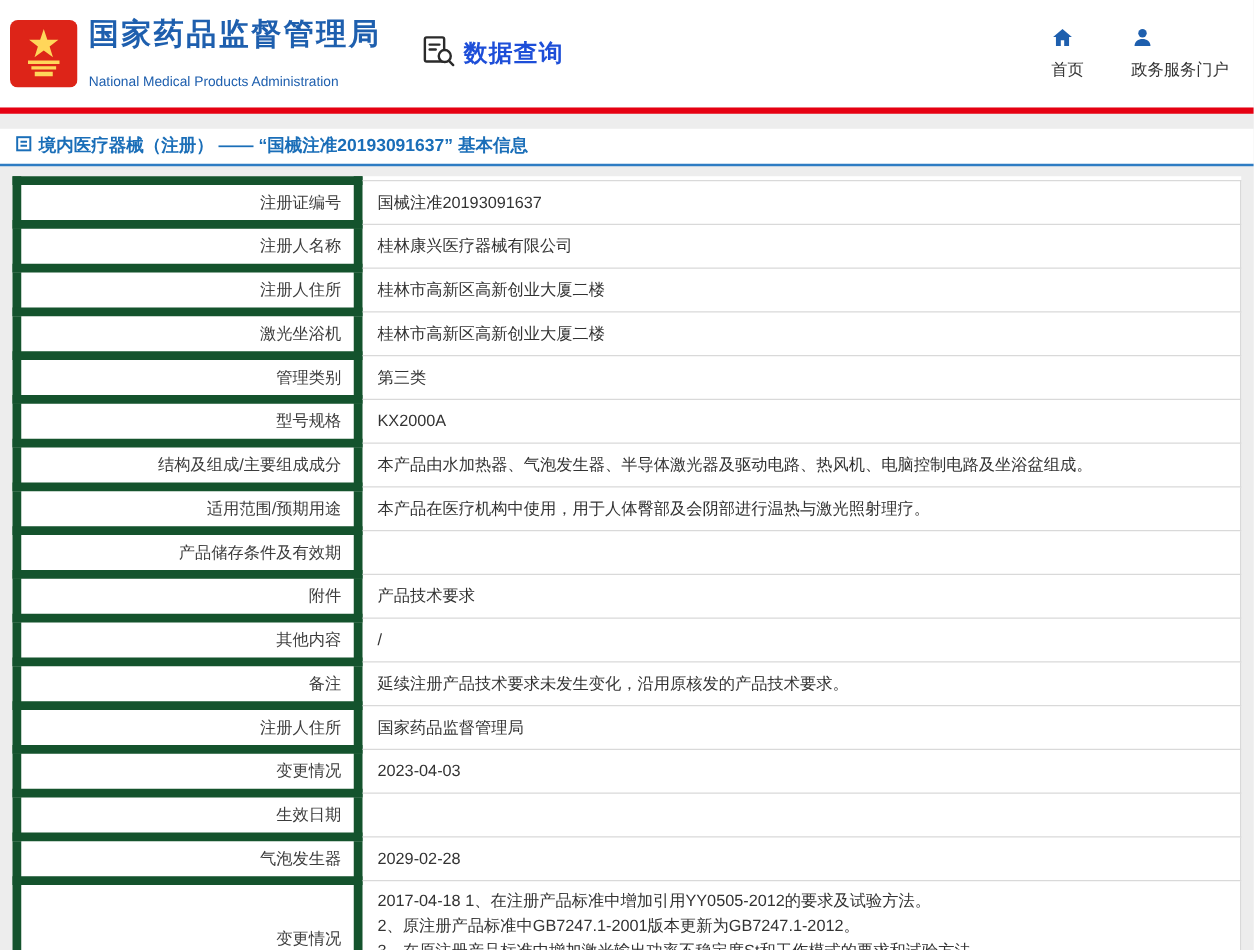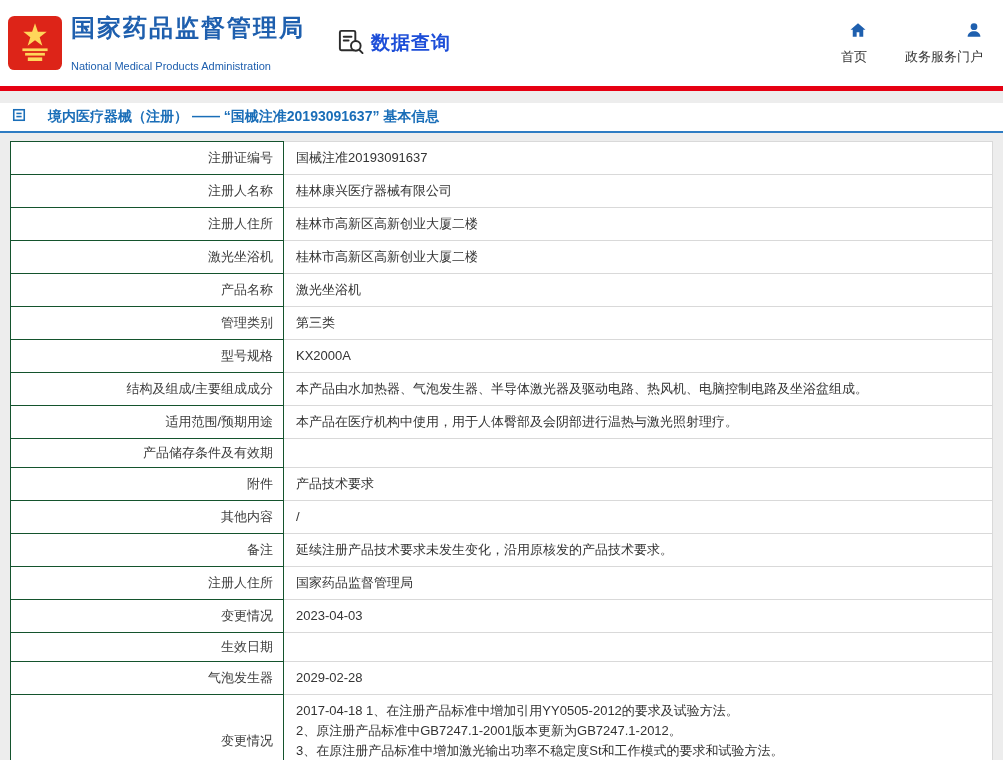--- a/index.html
+++ b/index.html
@@ -16,38 +16,38 @@
     padding:0 16px 0 8px;
   }
   .brand { display:flex; align-items:center; cursor:pointer; }
   .logo { width:54px; height:54px; flex:0 0 auto; }
   .brand-text { margin-left:9px; }
   .brand-cn { color:#1e5fae; font-size:24px; font-weight:bold; letter-spacing:2px; line-height:1.15; }
   .brand-en { color:#1e5fae; font-size:11px; margin-top:19px; }
   .dq { display:flex; align-items:center; gap:7px; margin-left:32px; }
   .dq-label { font-size:19px; font-weight:bold; color:#1d4ed8; letter-spacing:1px; }
   .header-nav { margin-left:auto; display:flex; gap:38px; padding-right:4px; }
-  .nav-item { display:flex; flex-direction:column; align-items:flex-end; gap:5px;
-              font-size:13px; color:#333; text-decoration:none; cursor:pointer;font-family:Liberation Serif, serif; }
+  .nav-item { display:flex; flex-direction:column; align-items:flex-start; gap:5px;
+              font-size:13px; color:#333; text-decoration:none; cursor:pointer; }
   
   .red-bar { height:5px; background:#e60012; }
   
   .bc-bar {
     margin-top:12px; background:#ffffff; height:30px;
     border-bottom:2px solid #2e7cc3;
-    display:flex; align-items:center; gap:22px; padding:0 12px;
+    display:flex; align-items:center; gap:5px; padding:0 12px;
   }
   .bc-text { color:#1a6eb8; font-size:14px; font-weight:600; }
   
   .table-wrap { margin:8px 10px 0 10px; background:#fff; }
   table { width:100%; border-collapse:collapse; table-layout:fixed; }
   th {
     width:273px; text-align:right; vertical-align:middle;
     padding:4px 10px; font-weight:400; font-size:13px; color:#3c3c3c;
-    border:1px solid #14532d; background:#fff; line-height:20px;
+    border:7px solid #14532d; background:#fff; line-height:20px;
   }
   td {
     padding:6px 12px; font-size:13px; color:#333;
     border:1px solid #d9d9d9; line-height:20px;
     white-space:pre-line; vertical-align:middle;
   }
   td a { color:#0f766e; text-decoration:none; cursor:pointer; }
 </style>
 </head>
 <body>
@@ -134,24 +134,20 @@
   <tr>
     <th>注册人住所</th>
     <td>桂林市高新区高新创业大厦二楼</td>
   </tr>
 
   <tr>
     <th>激光坐浴机</th>
     <td>桂林市高新区高新创业大厦二楼</td>
   </tr>
 
-  <tr>
-    <th>产品名称</th>
-    <td>激光坐浴机</td>
-  </tr>
 
   <tr>
     <th>管理类别</th>
     <td>第三类</td>
   </tr>
 
   <tr>
     <th>型号规格</th>
     <td>KX2000A</td>
   </tr>

